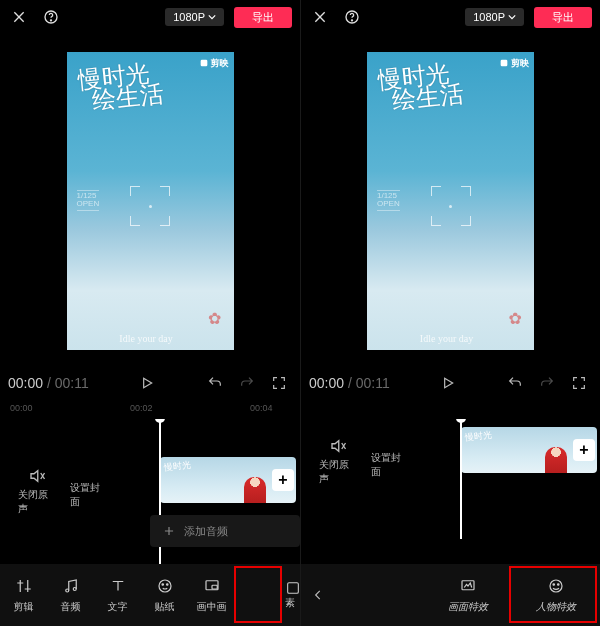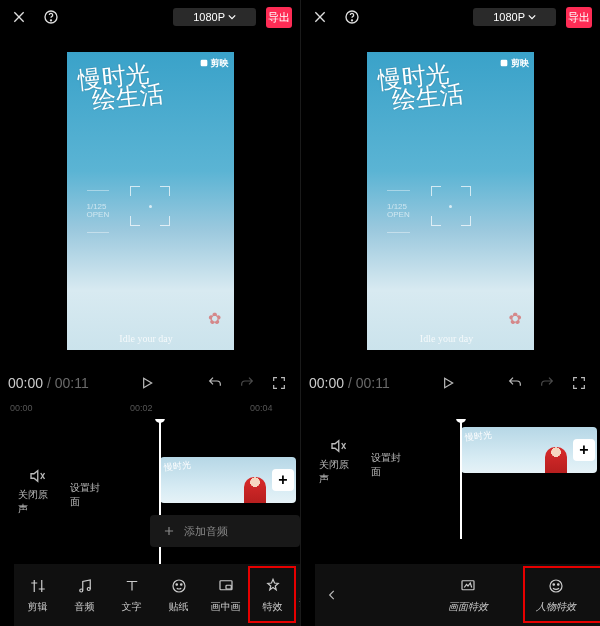--- a/index.html
+++ b/index.html
@@ -34,30 +34,30 @@
   .header .spacer { flex: 1; }
   .iconbtn {
     width: 22px; height: 22px;
     display: flex; align-items: center; justify-content: center;
     color: #ddd;
     cursor: pointer;
   }
   .res-btn {
     background: #2a2a2a;
     color: #fff;
-    padding: 3px 20px;
+    padding: 3px 8px;
     font-size: 11px;
     border-radius: 3px;
     display: flex; align-items: center; gap: 3px;
   }
   .res-btn svg { width: 8px; height: 8px; }
   .export-btn {
     background: #fe2c55;
     color: #fff;
-    padding: 3px 2px;
+    padding: 3px 18px;
     font-size: 11px;
     border-radius: 3px;
   }
 
   
   .preview-wrap {
     height: 333px;
     display: flex;
     align-items: center;
     justify-content: center;
@@ -86,27 +86,27 @@
     color: #fff;
     font-family: "Brush Script MT", cursive;
     font-size: 24px;
     line-height: 0.9;
     transform: rotate(-6deg);
     text-shadow: 0 0 2px rgba(0,0,0,0.2);
     white-space: pre;
   }
   .exp-box {
     position: absolute;
-    left: 20px; top: 138px;
+    left: 10px; top: 138px;
     color: rgba(255,255,255,0.6);
     font-size: 8px;
     line-height: 1.1;
     border-top: 1px solid rgba(255,255,255,0.4);
     border-bottom: 1px solid rgba(255,255,255,0.4);
-    padding: 12px 0;
+    padding: 1px 0;
   }
   .focus-frame {
     position: absolute;
     left: 50%; top: 52%;
     width: 40px; height: 40px;
     margin-left: -20px; margin-top: -20px;
   }
   .focus-frame .c {
     position: absolute; width: 10px; height: 10px;
     border: 1.5px solid rgba(255,255,255,0.7);
@@ -234,21 +234,20 @@
   .plus-sm { width:14px; height:14px; color:#888; }
 
   
   .toolbar {
     height: 62px;
     background:#101010;
     display:flex;
     align-items:center;
     justify-content:flex-start;
     position:relative;
-    margin-left:14px;
   }
   .tool {
     display:flex; flex-direction:column; align-items:center; gap:5px;
     width: 47px;
     color:#ccc;
     font-size: 10px;
     padding: 6px 0;
   }
   .tool svg, .tool .ico { width:18px; height:18px; }
   .right .tool { width: 88px; }
@@ -422,26 +421,20 @@
         </svg>
       <span>贴纸</span>
     </div>
     <div class="tool">
       <svg viewBox="0 0 24 24" fill="none" stroke="currentColor" stroke-width="1.6">
           <rect x="4" y="5" width="16" height="12" rx="1"></rect>
           <rect x="12" y="11" width="7" height="5" rx="1"></rect>
         </svg>
       <span>画中画</span>
     </div>
-    <div class="tool">
-      <svg viewBox="0 0 24 24" fill="none" stroke="currentColor" stroke-width="1.6">
-          <path d="M12 3 l2 5 5 .5 -4 3.5 1.3 5 L12 14 7.7 17 9 12 5 8.5 10 8z"></path>
-        </svg>
-      <span>特效</span>
-    </div>
     <div class="cut-edge">
       <svg width="16" height="16" viewBox="0 0 24 24" fill="none" stroke="currentColor" stroke-width="1.6">
           <rect x="4" y="4" width="16" height="16" rx="2"></rect>
         </svg>
       <span>素</span>
     </div>
     <div class="hl-box"></div>
   </div>
 
 </div>

